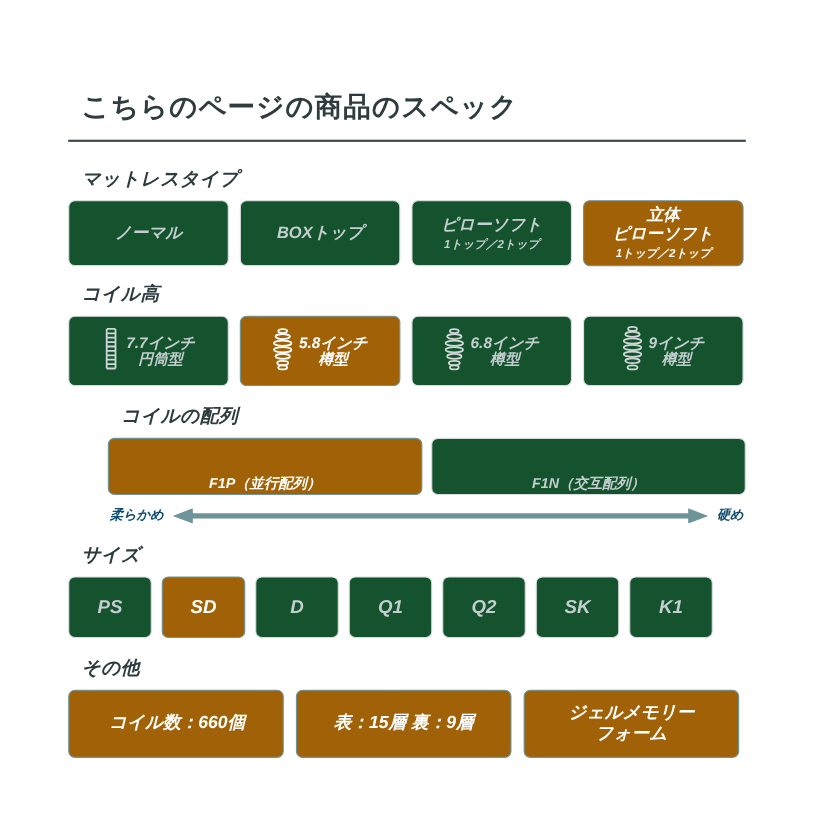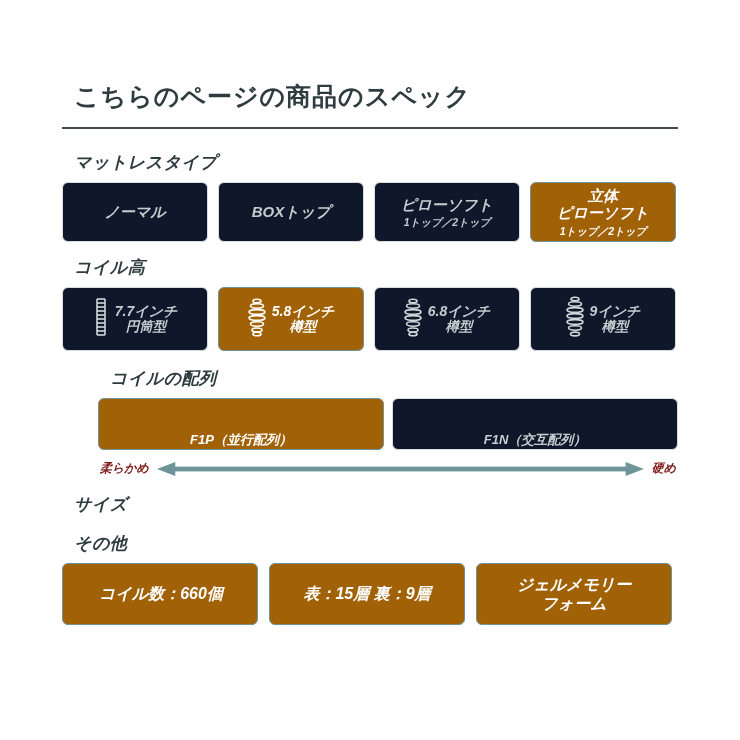--- a/index.html
+++ b/index.html
@@ -36,21 +36,21 @@
     letter-spacing: 0.5px;
     padding-left: 12px;
     margin-bottom: 8px;
   }
   .row { display: flex; gap: 10px; }
 
   
   .chip {
     border: 1px solid #d7dedf;
     border-radius: 6px;
-    background: #0f172a;
+    background: #14532d;
     color: #c4cdcf;
     display: flex;
     flex-direction: column;
     align-items: center;
     justify-content: center;
     text-align: center;
     font-weight: bold;
   }
   .chip.active {
     background: #a16207;
@@ -92,21 +92,21 @@
   .scale {
     display: flex;
     align-items: center;
     gap: 8px;
     margin-top: 10px;
     padding: 0 2px;
   }
   .scale .lbl {
     font-size: 12px;
     font-weight: bold;
-    color: #7f1d1d;
+    color: #0c4a6e;
     white-space: nowrap;
   }
   .scale .bar { flex: 1; height: 14px; position: relative; }
 
   
   .size-row .chip {
     width: 76px; height: 56px;
     font-size: 17px;
   }
 
@@ -260,20 +260,43 @@
           <polygon points="480,7 462,0 462,14" fill="#6e9499"></polygon>
           <rect x="16" y="4.6" width="448" height="4.8" fill="#6e9499"></rect>
         </svg>
       </span>
       <span class="lbl">硬め</span>
     </div>
   </div>
 
   <div class="section" style="margin-top:16px;">
     <div class="section-label">サイズ</div>
+    <div class="row size-row" style="gap:9px;">
+      <div class="chip">
+          <span>PS</span>
+        </div>
+      <div class="chip active">
+          <span>SD</span>
+        </div>
+      <div class="chip">
+          <span>D</span>
+        </div>
+      <div class="chip">
+          <span>Q1</span>
+        </div>
+      <div class="chip">
+          <span>Q2</span>
+        </div>
+      <div class="chip">
+          <span>SK</span>
+        </div>
+      <div class="chip">
+          <span>K1</span>
+        </div>
+    </div>
   </div>
 
   <div class="section" style="margin-top:16px;">
     <div class="section-label">その他</div>
     <div class="row other-row" style="gap:11px;">
       <div class="chip active w1">
         <span>コイル数：660個</span>
       </div>
       <div class="chip active w2">
         <span>表：15層 裏：9層</span>

